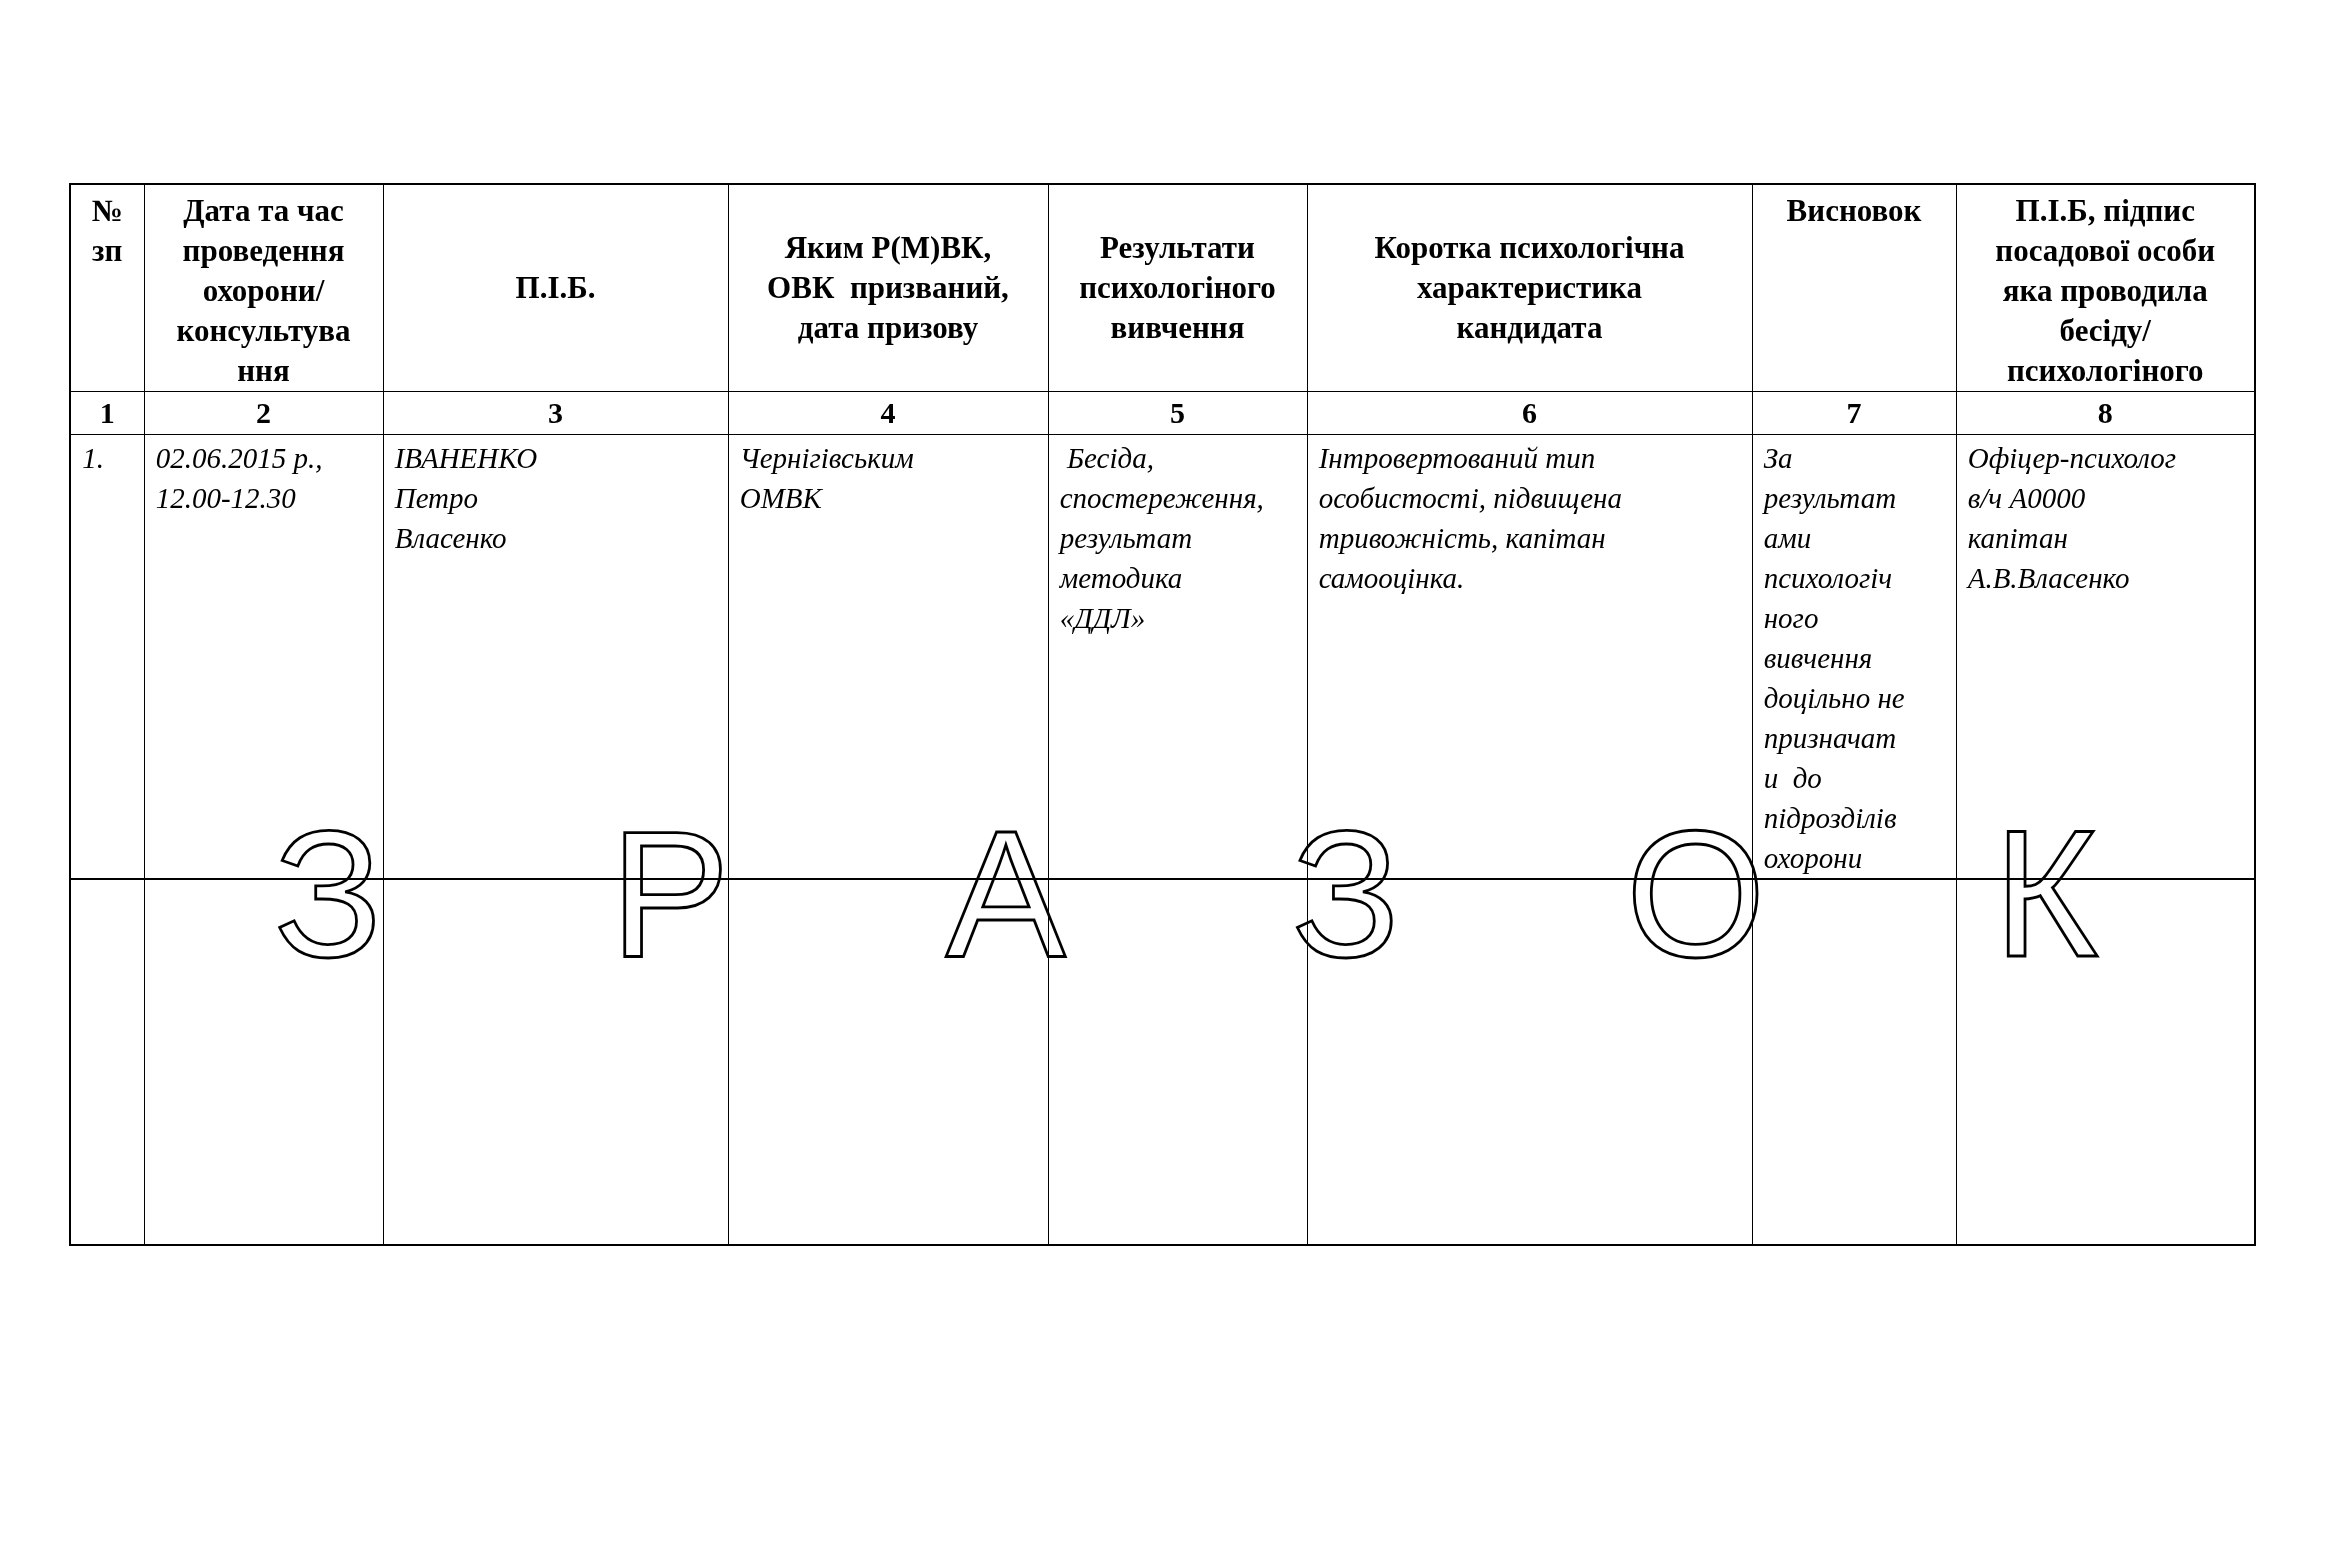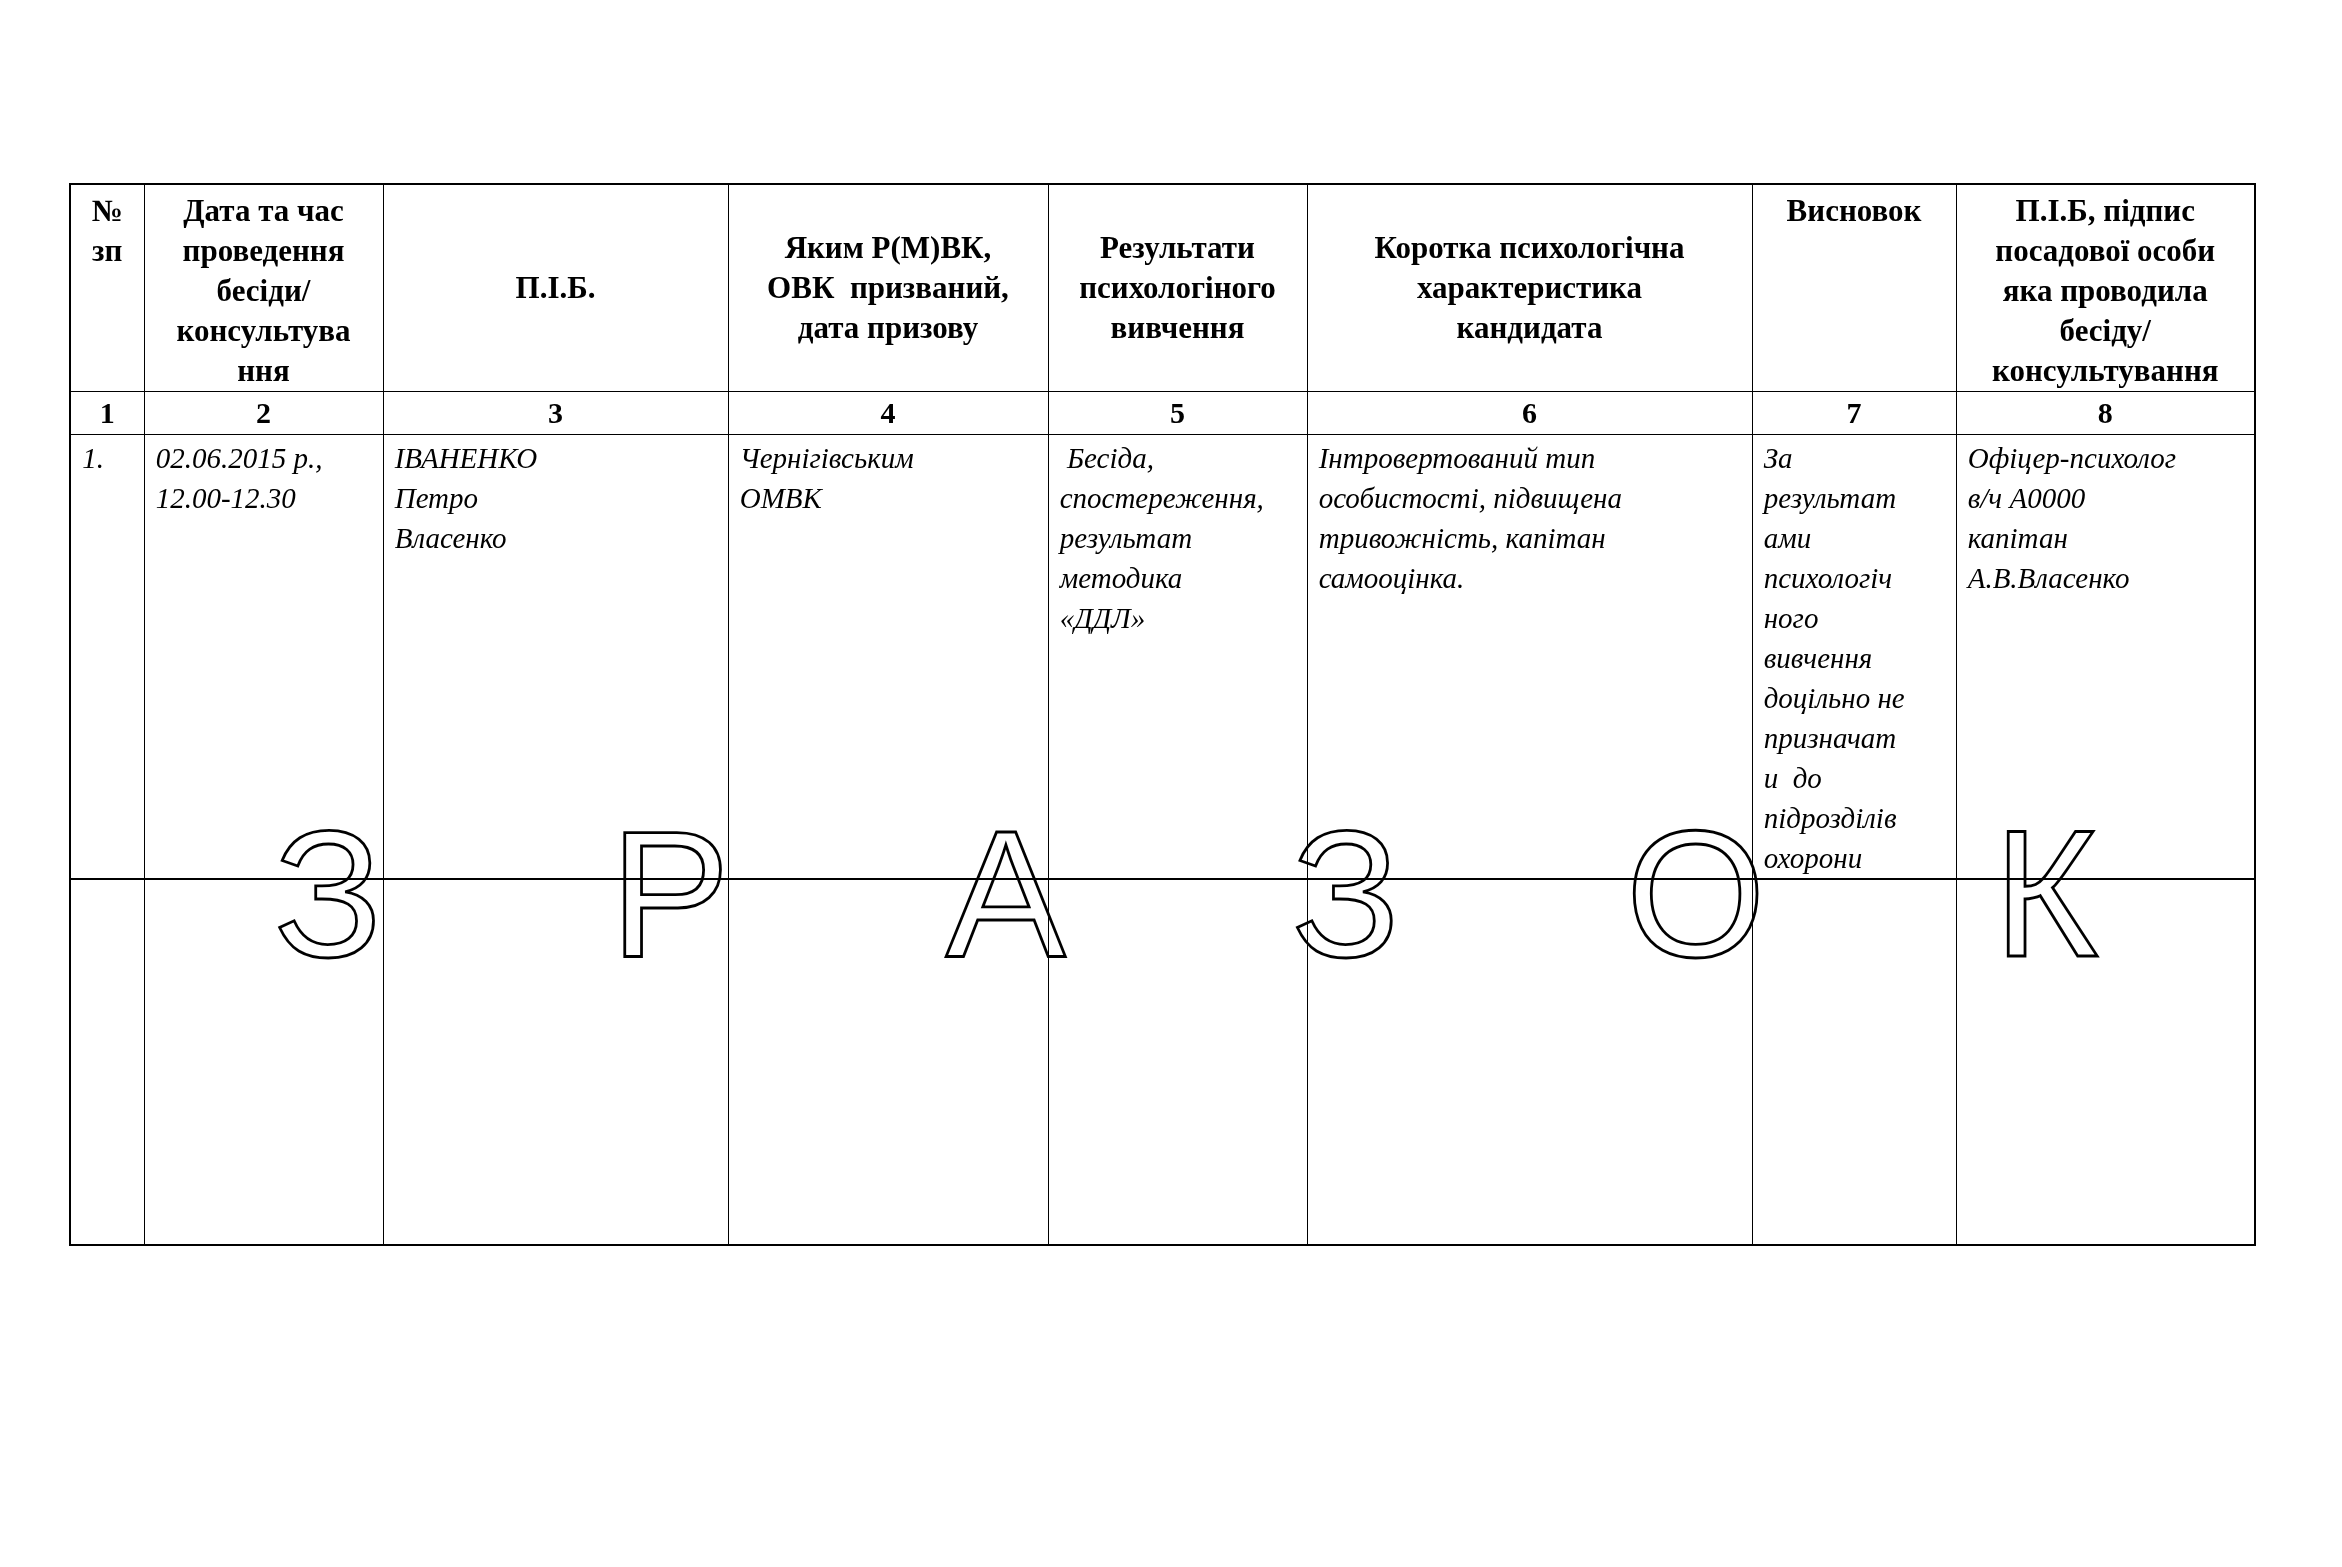--- a/index.html
+++ b/index.html
@@ -90,39 +90,39 @@
       <col style="width:445px">
       <col style="width:204px">
       <col style="width:299px">
     </colgroup>
     <tbody>
       <tr class="hdr">
         <td>№
 зп</td>
         <td>Дата та час
 проведення
-бесіди/
+охорони/
 консультува
 ння</td>
         <td class="vmid">П.І.Б.</td>
         <td class="vmid">Яким Р(М)ВК,
 ОВК  призваний,
 дата призову</td>
         <td class="vmid">Результати
 психологіного
 вивчення</td>
         <td class="vmid">Коротка психологічна
 характеристика
 кандидата</td>
         <td>Висновок</td>
         <td>П.І.Б, підпис
 посадової особи
 яка проводила
 бесіду/
-консультування</td>
+психологіного</td>
       </tr>
       <tr class="nums">
         <td>1</td>
         <td>2</td>
         <td>3</td>
         <td>4</td>
         <td>5</td>
         <td>6</td>
         <td>7</td>
         <td>8</td>

